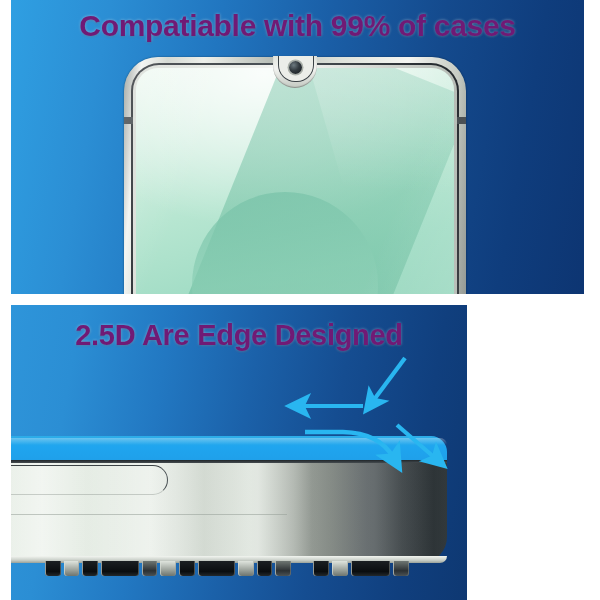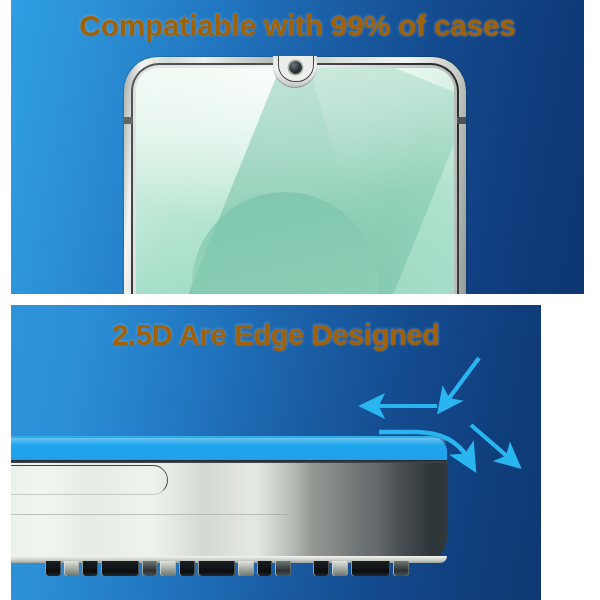--- a/index.html
+++ b/index.html
@@ -43,41 +43,41 @@
   #panel-top {
     left: 11px;
     top: 0px;
     width: 573px;
     height: 294px;
   }
   
   #panel-bottom {
     left: 11px;
     top: 305px;
-    width: 530px;
+    width: 456px;
     height: 295px;
   }
   #panel-bottom .panel-bg {
     background: linear-gradient(100deg,
         #2e95da 0%,
         #2b8ed4 14%,
         #2278c2 32%,
         #1b61a9 50%,
         #154d91 68%,
         #103f7e 86%,
         #0e3872 100%);
   }
 
   
   .heading {
     position: absolute;
     left: 0;
     width: 100%;
     text-align: center;
-    color: #a16207;
+    color: #701a75;
     font-weight: bold;
     letter-spacing: -0.3px;
     white-space: nowrap;
     text-shadow:
        0 0 3px rgba(255,255,255,0.45),
        0 1px 2px rgba(0,30,70,0.35);
     z-index: 40;
   }
   #heading-top {
     top: 8px;

